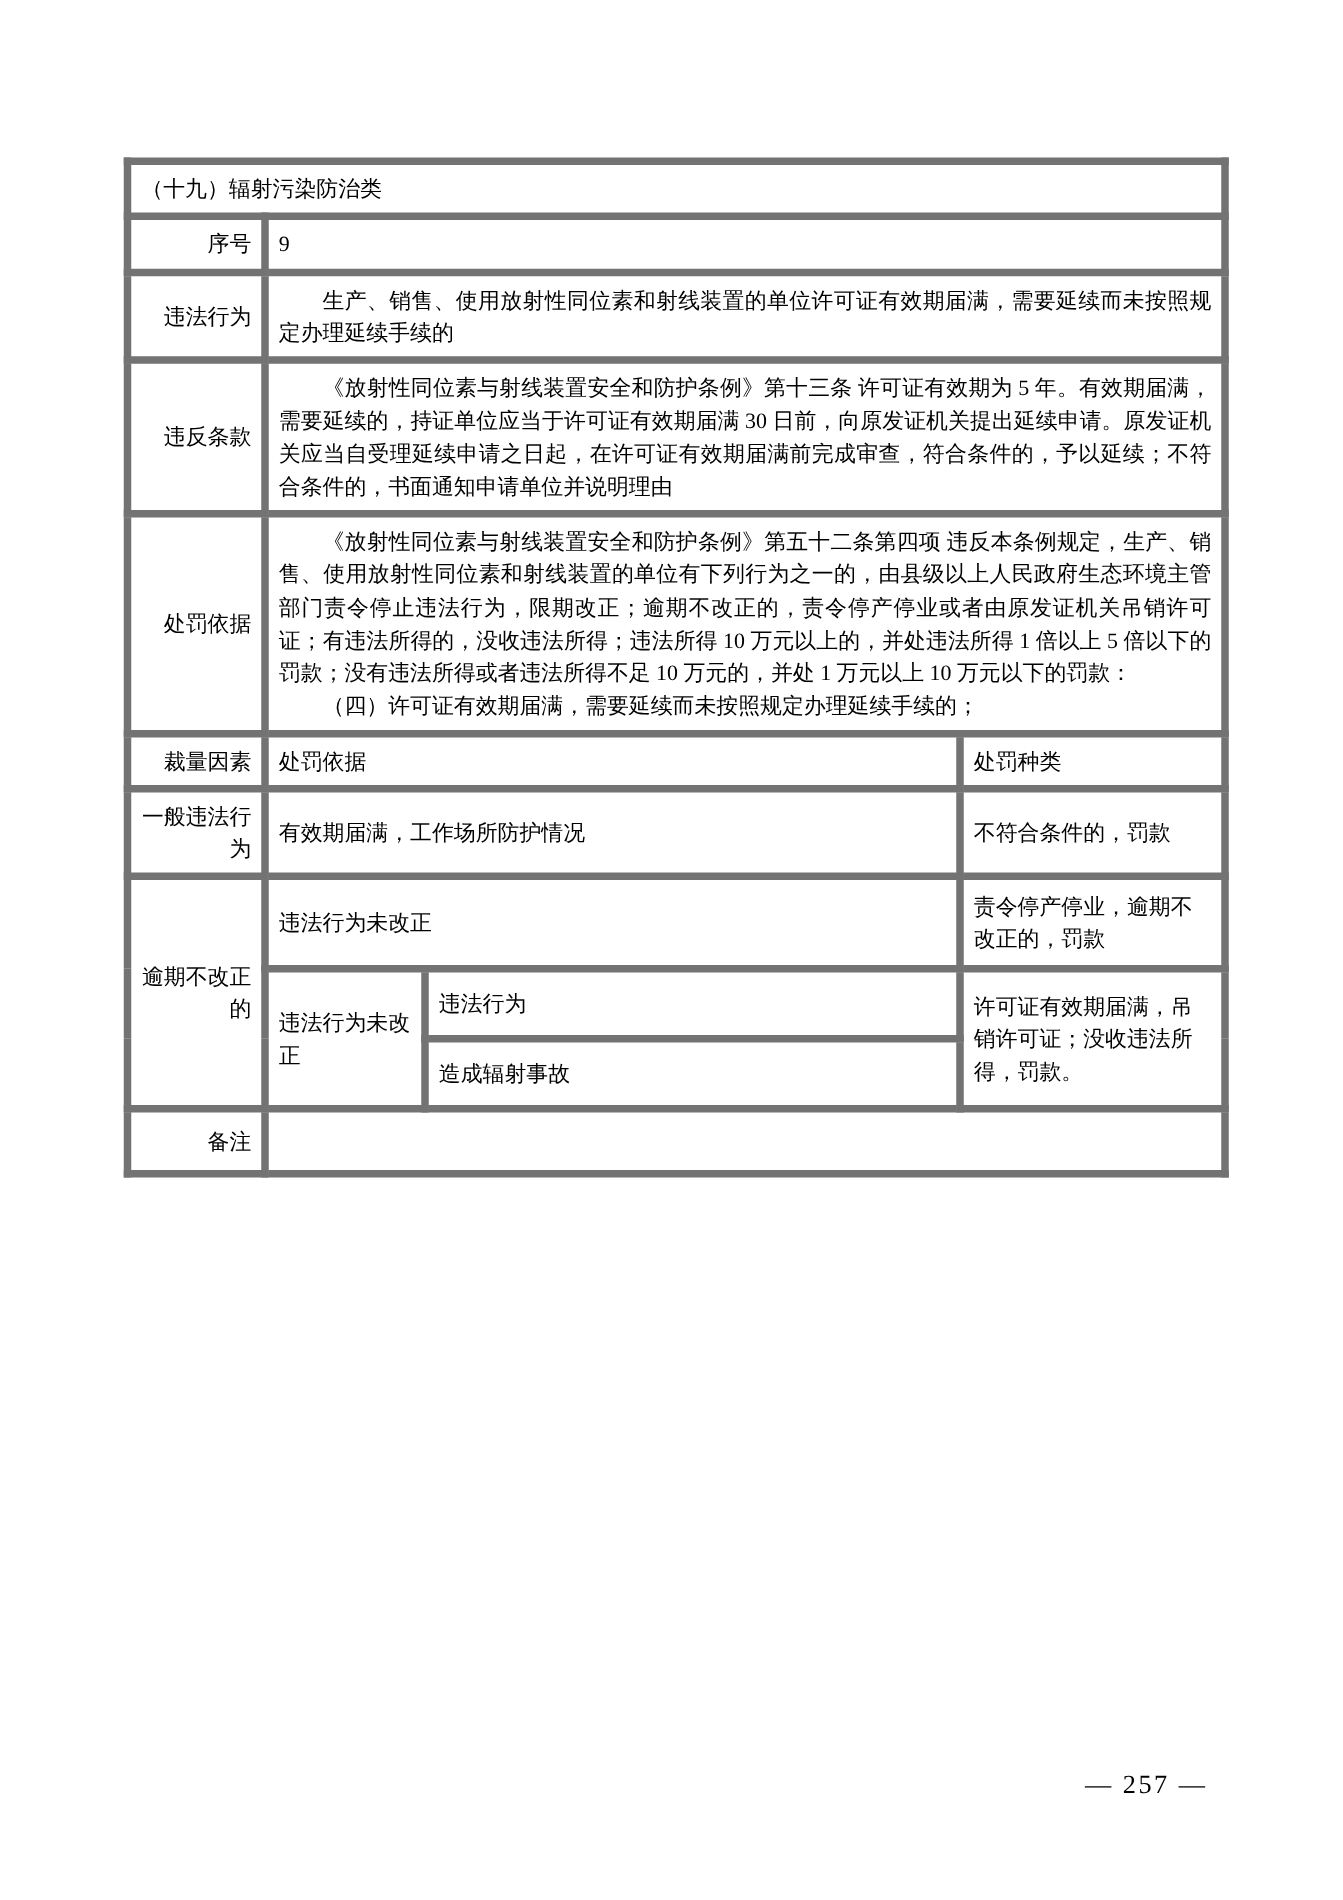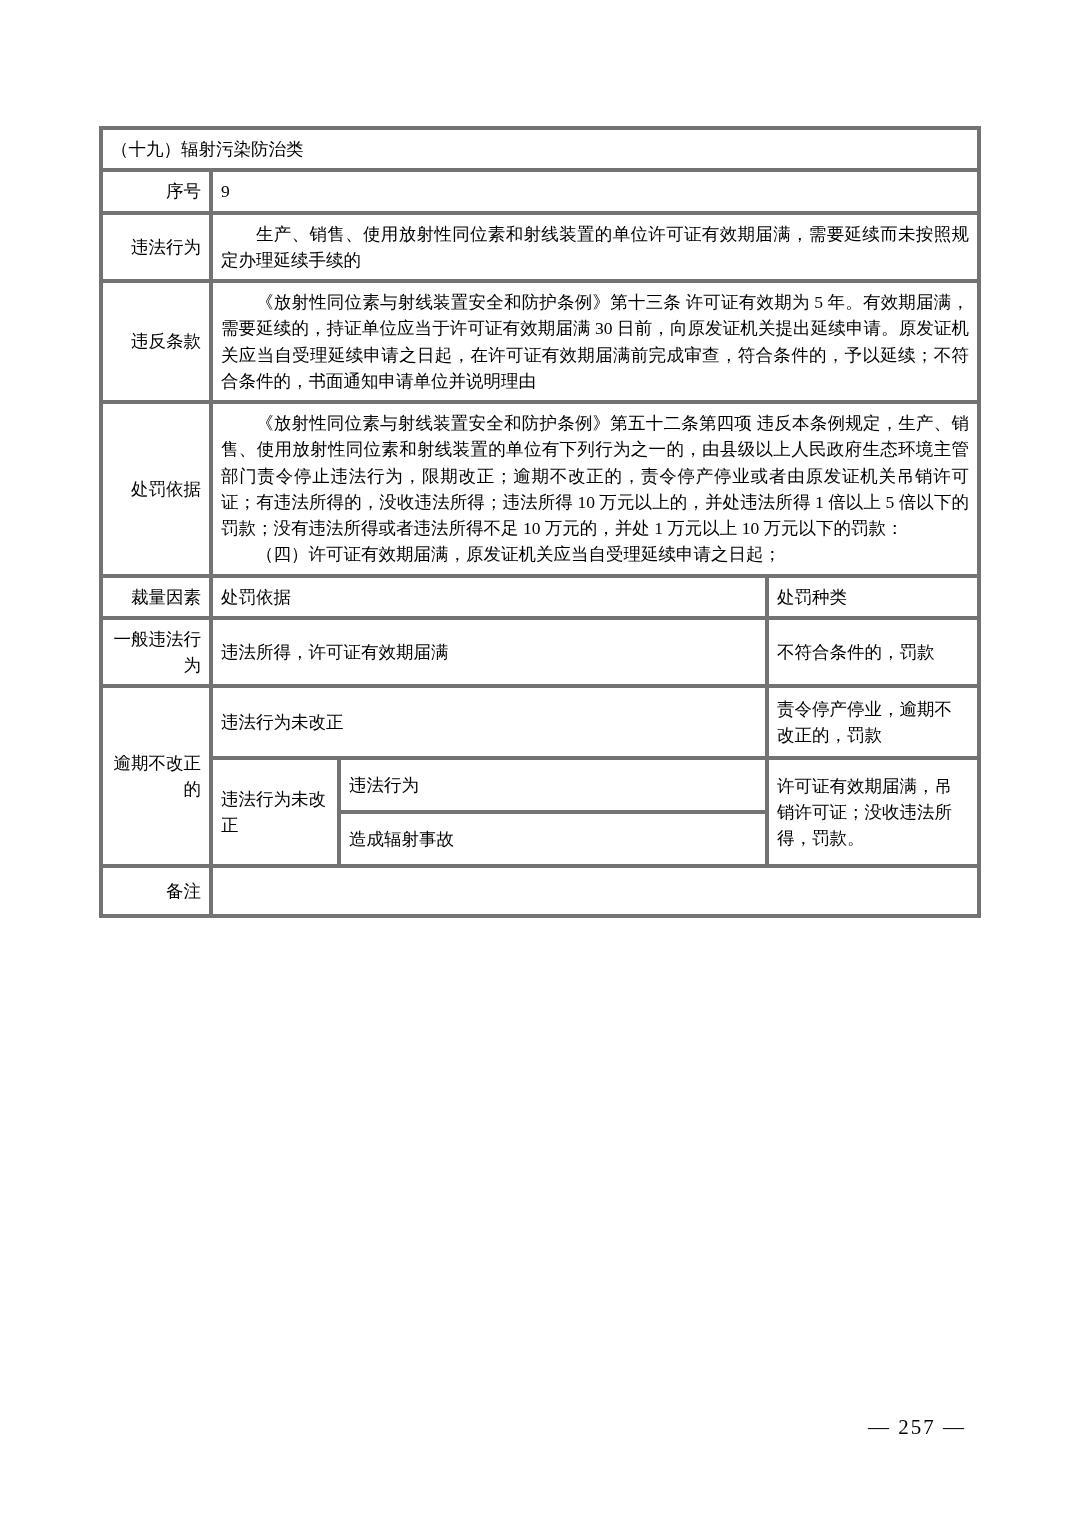--- a/index.html
+++ b/index.html
@@ -24,21 +24,21 @@
   }
   .doc-table {
     position: absolute;
     left: 99px;
     top: 126px;
     width: 878px;
     border-collapse: collapse;
     table-layout: fixed;
   }
   .doc-table td {
-    border: 4px solid #737373;
+    border: 6px solid #737373;
     vertical-align: middle;
     padding: 6px 8px;
     font-size: 17.5px;
     line-height: 1.5;
     font-family: "Liberation Serif", "DejaVu Serif", serif;
   }
   .label-cell {
     text-align: right;
     width: 110px;
   }
@@ -98,31 +98,31 @@
         <td class="body-cell indent" colspan="3">生产、销售、使用放射性同位素和射线装置的单位许可证有效期届满，需要延续而未按照规定办理延续手续的</td>
       </tr>
       <tr>
         <td class="label-cell">违反条款</td>
         <td class="body-cell indent" colspan="3">《放射性同位素与射线装置安全和防护条例》第十三条 许可证有效期为 5 年。有效期届满，需要延续的，持证单位应当于许可证有效期届满 30 日前，向原发证机关提出延续申请。原发证机关应当自受理延续申请之日起，在许可证有效期届满前完成审查，符合条件的，予以延续；不符合条件的，书面通知申请单位并说明理由</td>
       </tr>
       <tr>
         <td class="label-cell">处罚依据</td>
         <td class="body-cell" colspan="3">
           <div class="indent">《放射性同位素与射线装置安全和防护条例》第五十二条第四项 违反本条例规定，生产、销售、使用放射性同位素和射线装置的单位有下列行为之一的，由县级以上人民政府生态环境主管部门责令停止违法行为，限期改正；逾期不改正的，责令停产停业或者由原发证机关吊销许可证；有违法所得的，没收违法所得；违法所得 10 万元以上的，并处违法所得 1 倍以上 5 倍以下的罚款；没有违法所得或者违法所得不足 10 万元的，并处 1 万元以上 10 万元以下的罚款：</div>
-          <div class="indent">（四）许可证有效期届满，原发证机关应当自受理延续申请之日起；</div>
+          <div class="indent">（四）许可证有效期届满，需要延续而未按照规定办理延续手续的；</div>
         </td>
       </tr>
       <tr>
         <td class="label-cell">裁量因素</td>
         <td class="body-cell left" colspan="2">处罚依据</td>
         <td class="body-cell left">处罚种类</td>
       </tr>
       <tr>
         <td class="label-cell">一般违法行为</td>
-        <td class="body-cell left" colspan="2">违法所得，许可证有效期届满</td>
+        <td class="body-cell left" colspan="2">有效期届满，工作场所防护情况</td>
         <td class="body-cell left">不符合条件的，罚款</td>
       </tr>
       <tr>
         <td class="label-cell" rowspan="3">逾期不改正的</td>
         <td class="body-cell left" colspan="2" style="height:56px;">违法行为未改正</td>
         <td class="body-cell left" style="height:56px;">责令停产停业，逾期不改正的，罚款</td>
       </tr>
       <tr>
         <td class="body-cell left" rowspan="2">违法行为未改正</td>
         <td class="body-cell left" style="height:38px;">违法行为</td>

